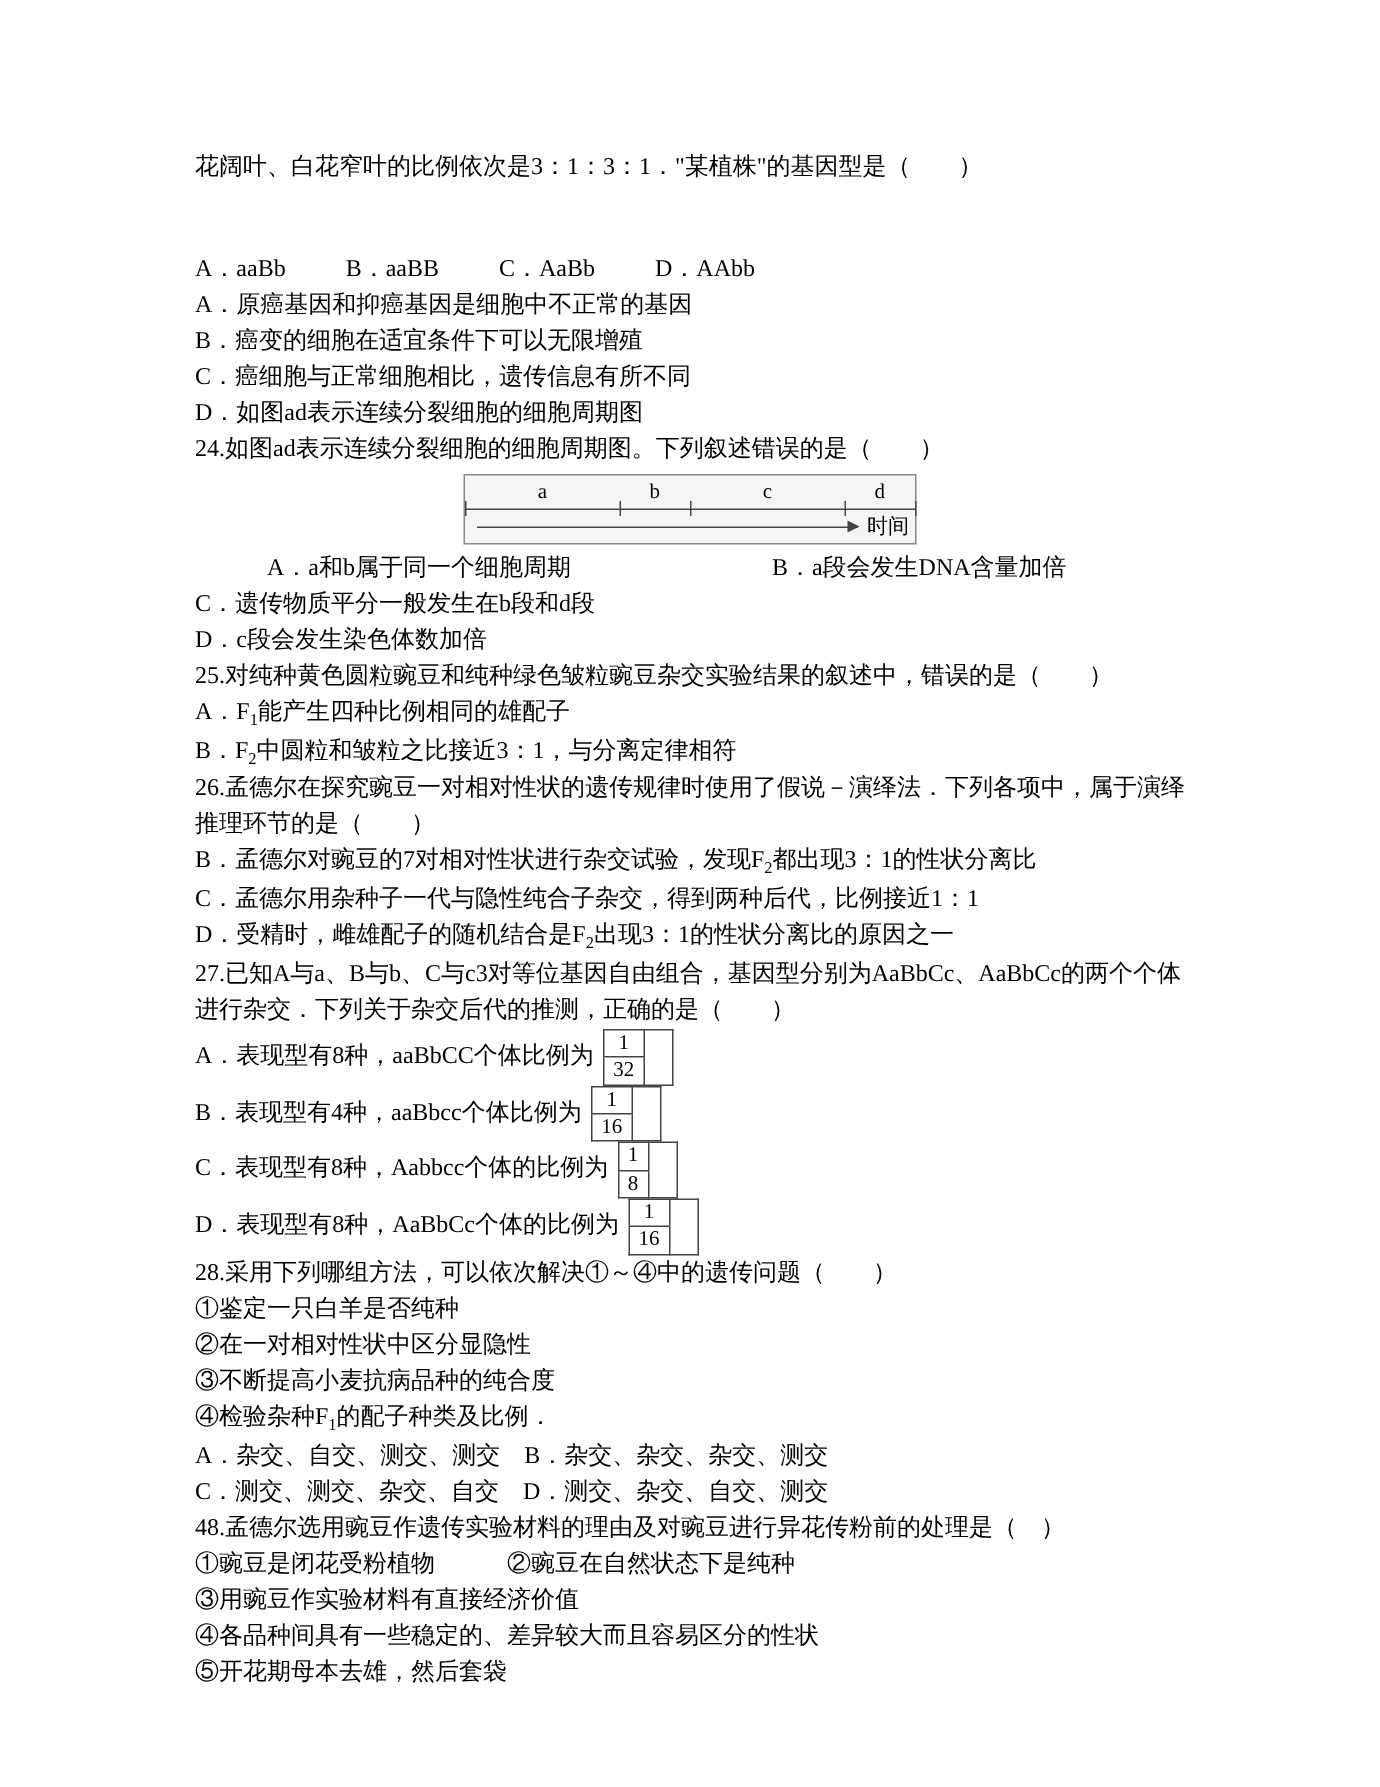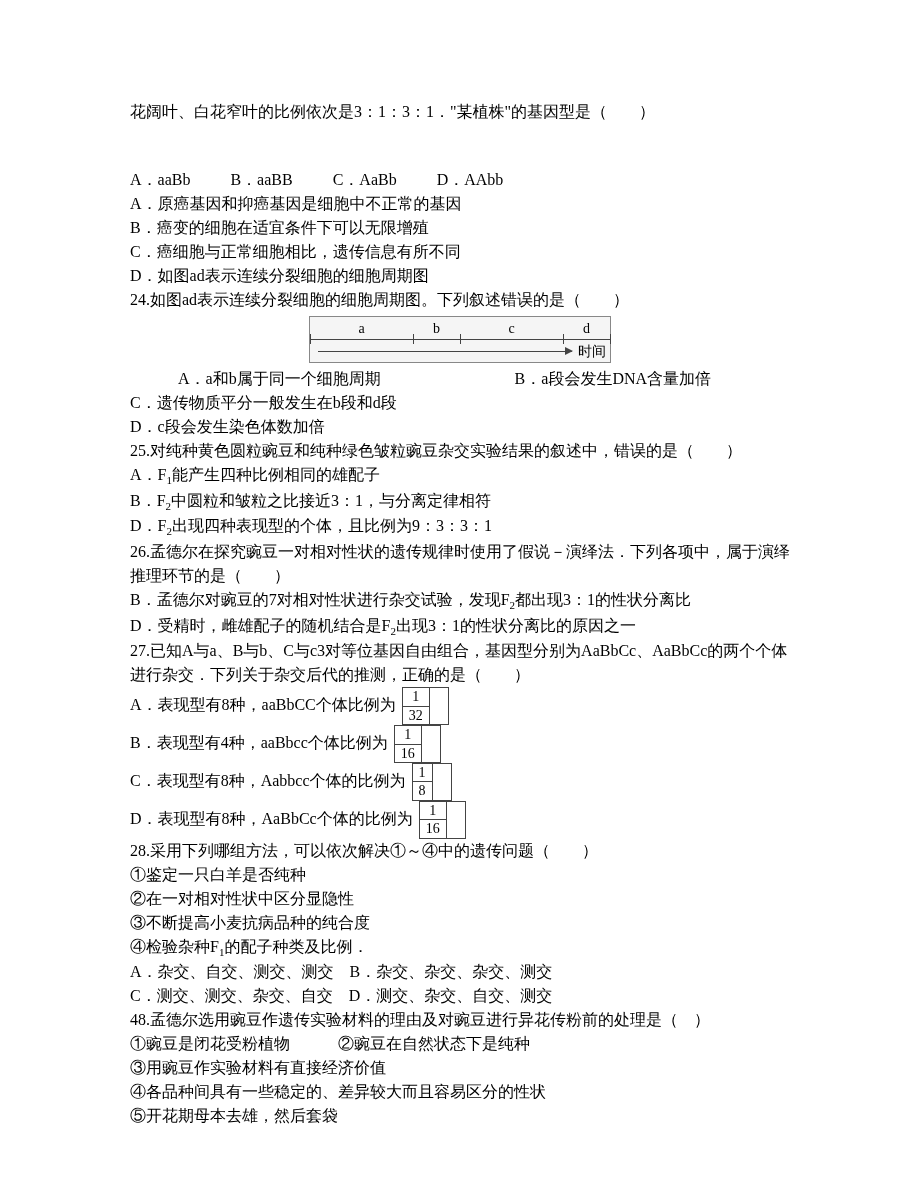--- a/index.html
+++ b/index.html
@@ -183,24 +183,24 @@
   <div class="two-col">
     <span class="col-left">A．a和b属于同一个细胞周期</span>
     <span class="col-right">B．a段会发生DNA含量加倍</span>
   </div>
   <span class="line">C．遗传物质平分一般发生在b段和d段</span>
   <span class="line">D．c段会发生染色体数加倍</span>
 
   <span class="line">25.对纯种黄色圆粒豌豆和纯种绿色皱粒豌豆杂交实验结果的叙述中，错误的是（　　）</span>
   <span class="line"><span>A．F</span><sub>1</sub><span>能产生四种比例相同的雄配子</span></span>
   <span class="line"><span>B．F</span><sub>2</sub><span>中圆粒和皱粒之比接近3：1，与分离定律相符</span></span>
-  <span class="line"><span>D．F</span><sub>2</sub><span>出现四种表现型的个体，且比例为9：3：3：1</span></span>
 
   <span class="line">26.孟德尔在探究豌豆一对相对性状的遗传规律时使用了假说－演绎法．下列各项中，属于演绎推理环节的是（　　）</span>
   <span class="line"><span>B．孟德尔对豌豆的7对相对性状进行杂交试验，发现F</span><sub>2</sub><span>都出现3：1的性状分离比</span></span>
+  <span class="line">C．孟德尔用杂种子一代与隐性纯合子杂交，得到两种后代，比例接近1：1</span>
   <span class="line"><span>D．受精时，雌雄配子的随机结合是F</span><sub>2</sub><span>出现3：1的性状分离比的原因之一</span></span>
 
   <span class="line">27.已知A与a、B与b、C与c3对等位基因自由组合，基因型分别为AaBbCc、AaBbCc的两个个体进行杂交．下列关于杂交后代的推测，正确的是（　　）</span>
   <div class="line">
     <span>A．表现型有8种，aaBbCC个体比例为</span>
     <span class="frac-wrap">
       <span class="frac">
           <span class="num">
             <span>1</span>
           </span>

